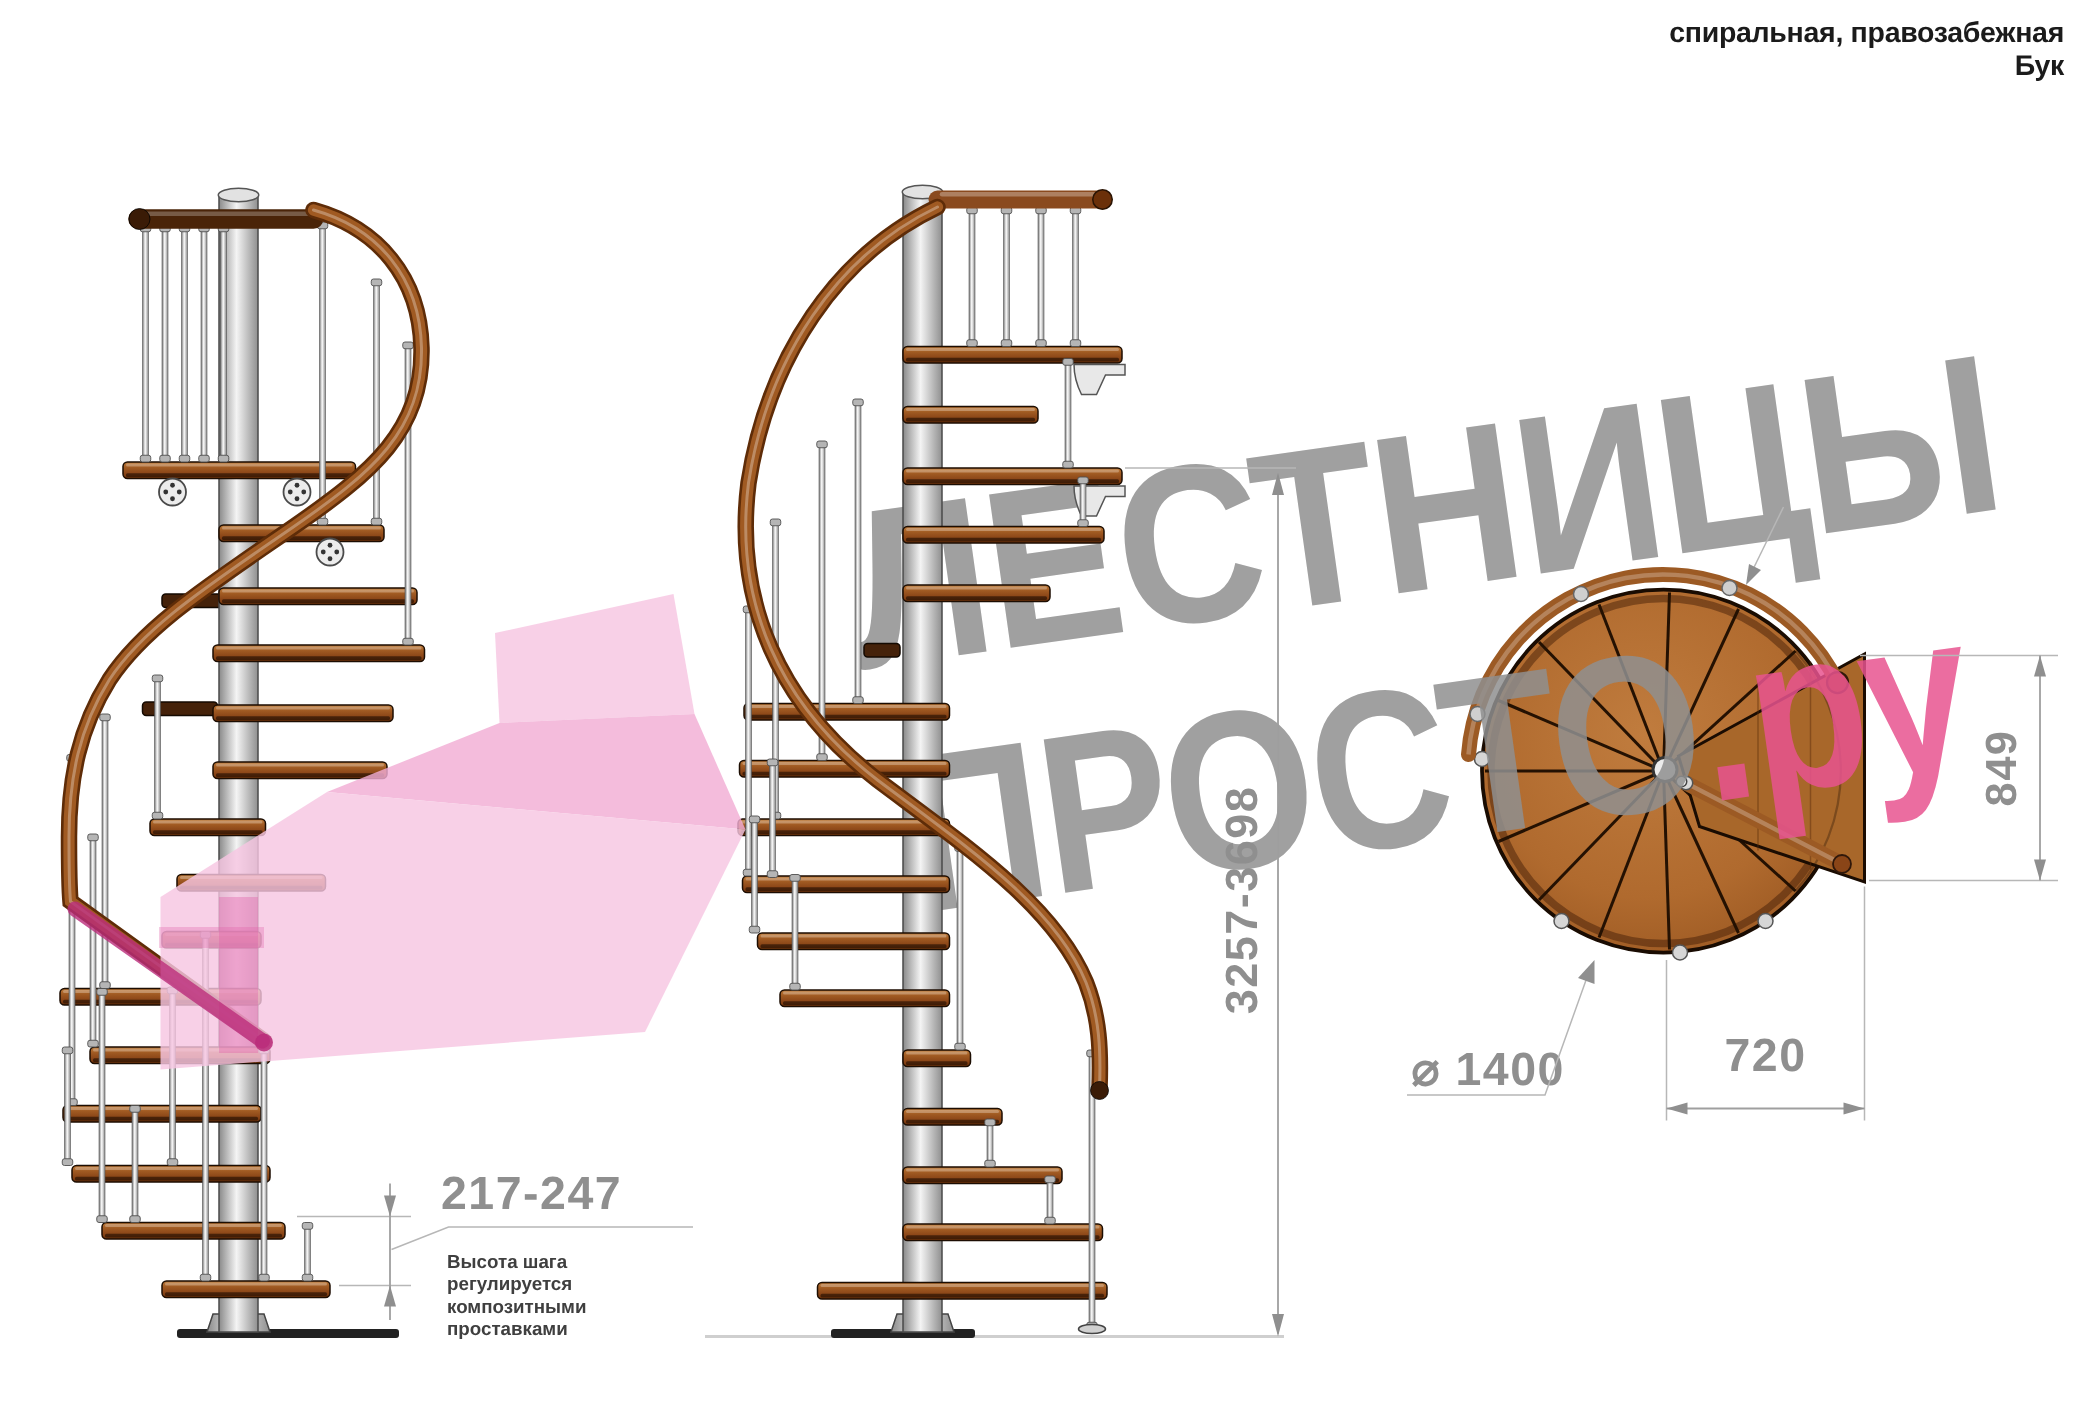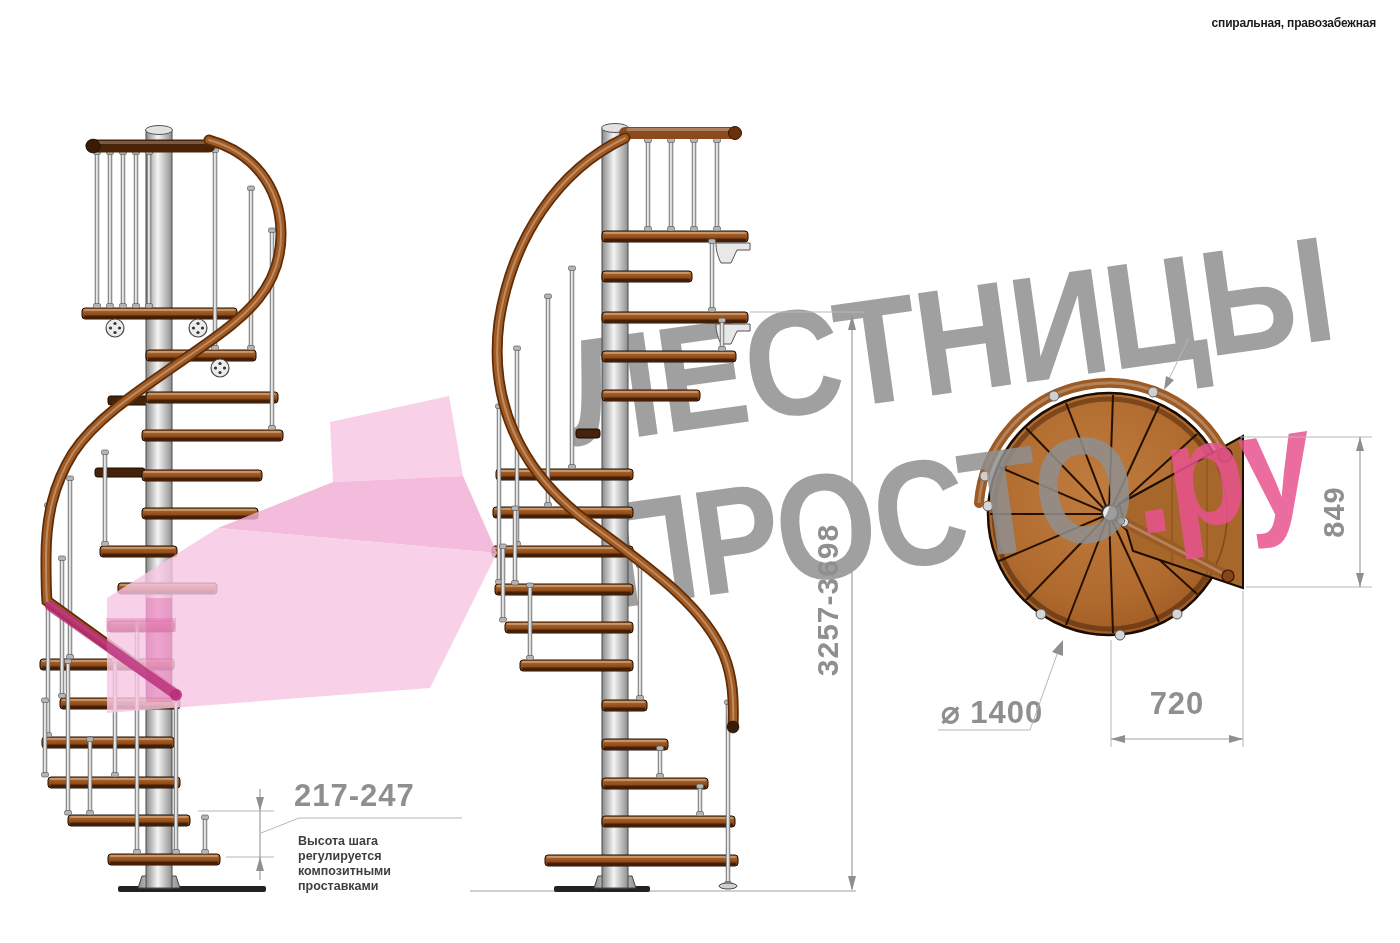--- a/index.html
+++ b/index.html
@@ -3,21 +3,21 @@
 <meta charset="utf-8">
 <style>
   html,body{margin:0;padding:0;background:#ffffff;}
   #canvas{position:relative;width:1400px;height:943px;overflow:hidden;background:#fff;
           font-family:"Liberation Sans", sans-serif;}
   #canvas svg{position:absolute;left:0;top:0;}
   .layer0{z-index:0;} .layer1{z-index:1;} .layer2{z-index:2;} .layer3{z-index:3;}
   .layer4{z-index:4;}
   
   .header{position:absolute;right:24px;top:12px;z-index:5;text-align:right;
-          font-size:12px;line-height:22px;color:#1b1b1b;font-weight:600;letter-spacing:-0.2px;}
+          font-size:19px;line-height:22px;color:#1b1b1b;font-weight:600;letter-spacing:-0.2px;}
   
   .wm-line{position:absolute;font-weight:bold;color:#8f8f8f;opacity:.85;white-space:nowrap;
            mix-blend-mode:multiply;letter-spacing:-2px;}
   .wm1{left:520px;top:256px;width:840px;text-align:center;font-size:150px;
        transform:rotate(-8deg) scaleX(.9);}
   .wm2{left:548px;top:426px;width:760px;text-align:center;font-size:150px;
        transform:rotate(-8deg) scaleX(.86);}
   .wm-pink{color:#e8538f;}
   
   .dimtxt{font-family:"Liberation Sans", sans-serif;font-weight:bold;fill:#8f8f8f;letter-spacing:1px;}
@@ -581,14 +581,15 @@
     </g>
 
     <g>
       <line class="extline" x1="1189" y1="338" x2="1167" y2="383"></line>
       <polygon class="dimarrow" points="1164,390 1174,380 1166,376"></polygon>
     </g>
   </svg>
 
   <div class="header">
     <div>спиральная, правозабежная</div>
+    <div>Бук</div>
   </div>
 </div>
 
 </body></html>

